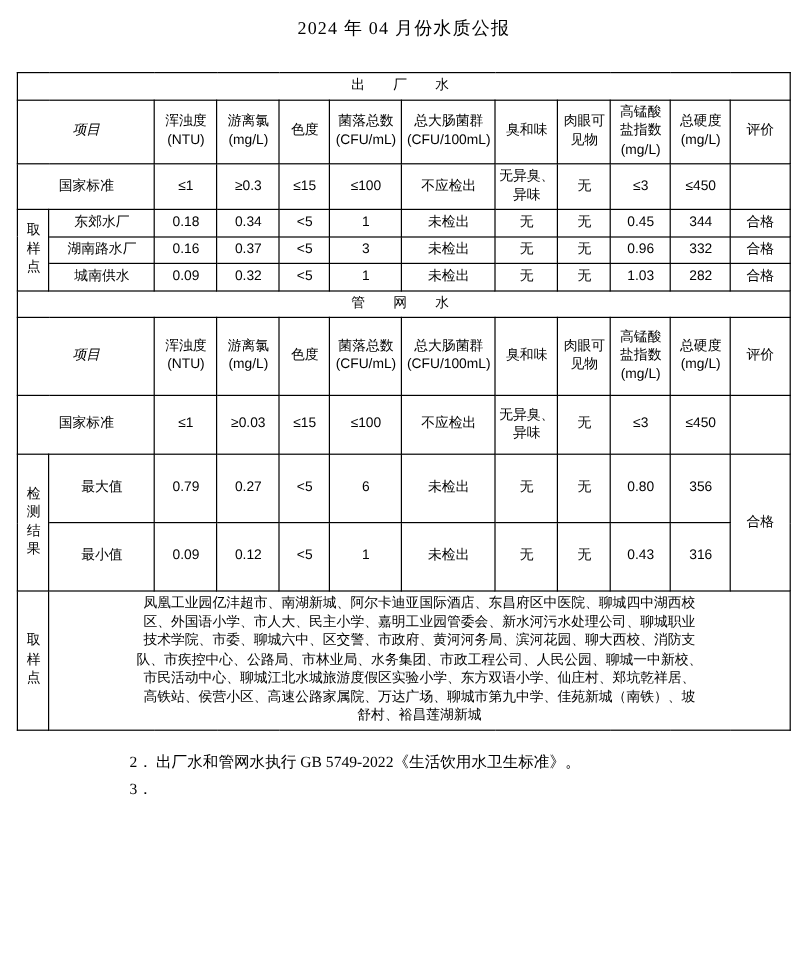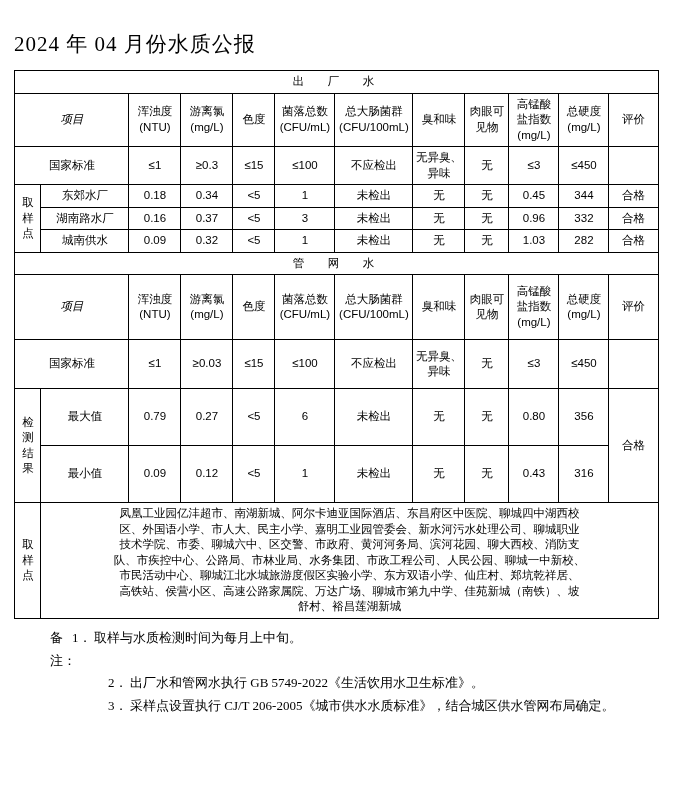--- a/index.html
+++ b/index.html
@@ -5,30 +5,30 @@
   html,body{margin:0;padding:0;}
   body{
     width:673px;
     background:#ffffff;
     font-family:"Liberation Serif","DejaVu Serif",serif;
     color:#000;
     -webkit-font-smoothing:antialiased;
   }
   .page{width:673px;box-sizing:border-box;padding:0 14px;}
   .title{
-    font-size:21px;
+    text-align:center;
+    font-size:15px;
     letter-spacing:1px;
     padding:14px 0 12px 0;
     font-family:"Liberation Serif","DejaVu Serif",serif;
-    margin-top:16px;
   }
   table.main{
     border-collapse:collapse;
     width:517px;
-    margin:0 auto;
+    margin:15px auto;
     table-layout:fixed;
   }
   table.main td{
     border:1px solid #000;
     text-align:center;
     vertical-align:middle;
     font-size:11.5px;
     padding:3px 1px;
     line-height:1.35;
     font-family:"Liberation Sans","DejaVu Sans",sans-serif;
@@ -313,28 +313,22 @@
         <div>队、市疾控中心、公路局、市林业局、水务集团、市政工程公司、人民公园、聊城一中新校、</div>
         <div>市民活动中心、聊城江北水城旅游度假区实验小学、东方双语小学、仙庄村、郑坑乾祥居、</div>
         <div>高铁站、侯营小区、高速公路家属院、万达广场、聊城市第九中学、佳苑新城（南铁）、坡</div>
         <div>舒村、裕昌莲湖新城</div>
       </td>
     </tr>
   </tbody>
     </table>
 
   <div class="remarks">
-    <div class="rline">
-      <span class="rlabel">备注：</span>
-      <span class="rnum">1．</span>
-      <span class="rtext">取样与水质检测时间为每月上中旬。</span>
-    </div>
     <div class="rline indent">
       <span class="rnum">2．</span>
       <span class="rtext">出厂水和管网水执行 GB 5749-2022《生活饮用水卫生标准》。</span>
     </div>
     <div class="rline indent">
       <span class="rnum">3．</span>
-      <span class="rtext">采样点设置执行 CJ/T 206-2005《城市供水水质标准》，结合城区供水管网布局确定。</span>
     </div>
   </div>
 
 </div>
 
 </body></html>

